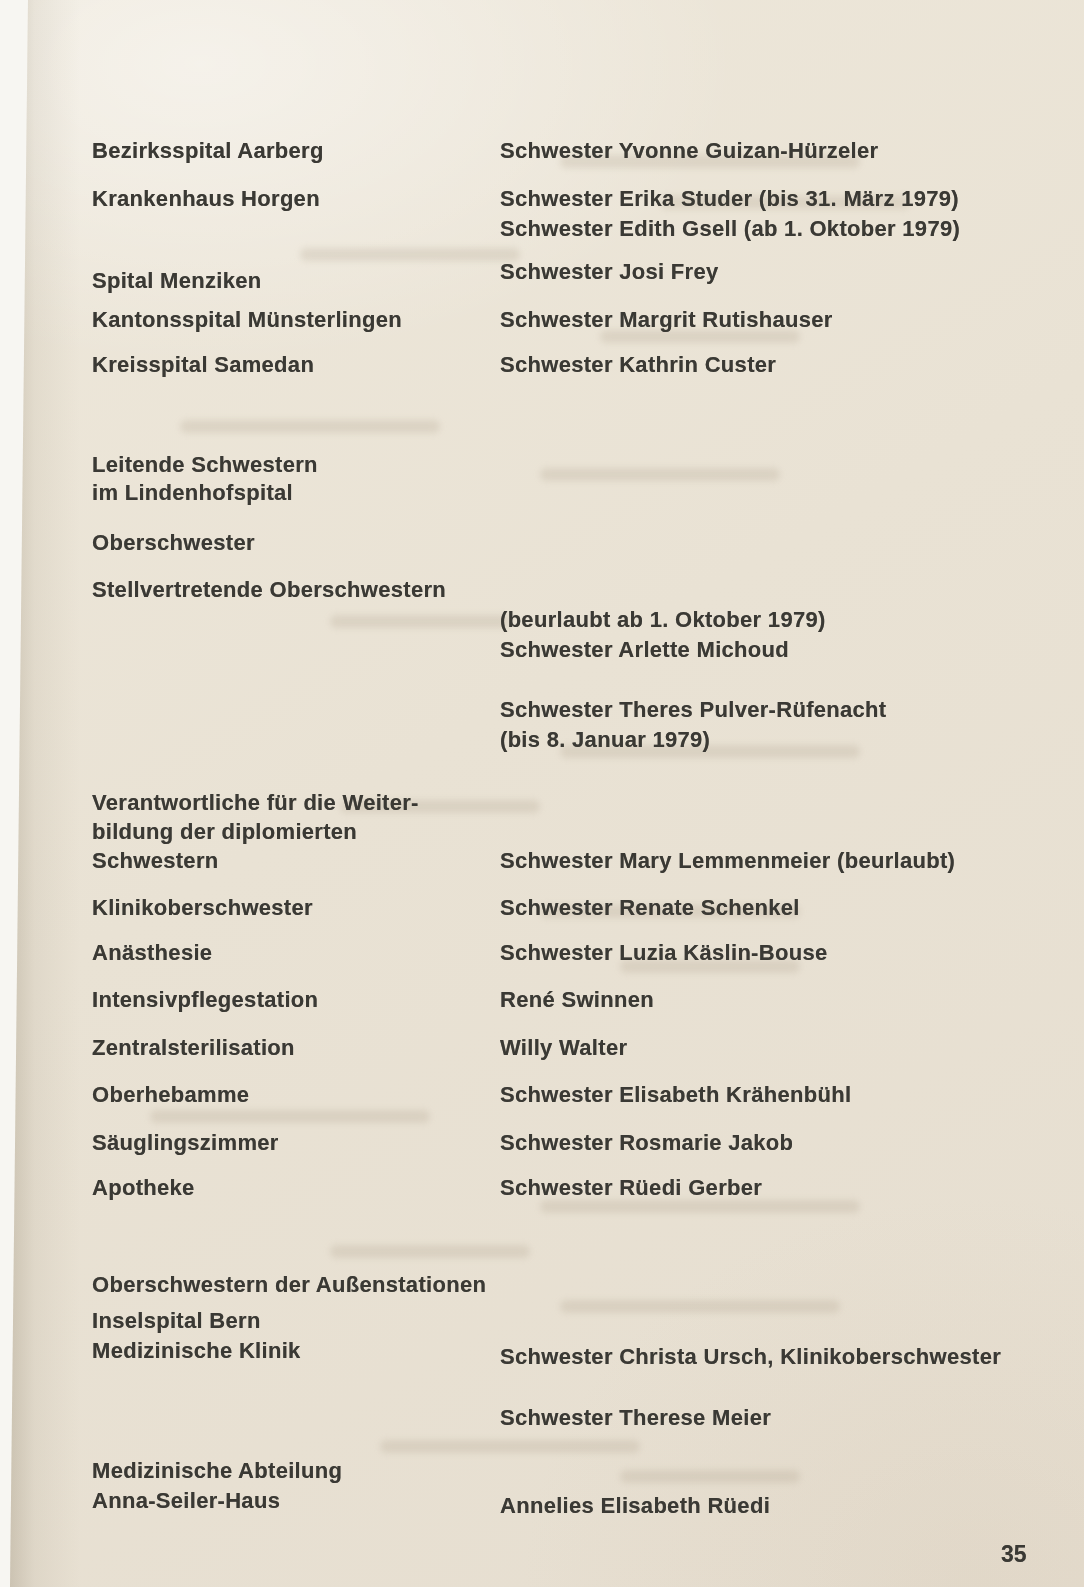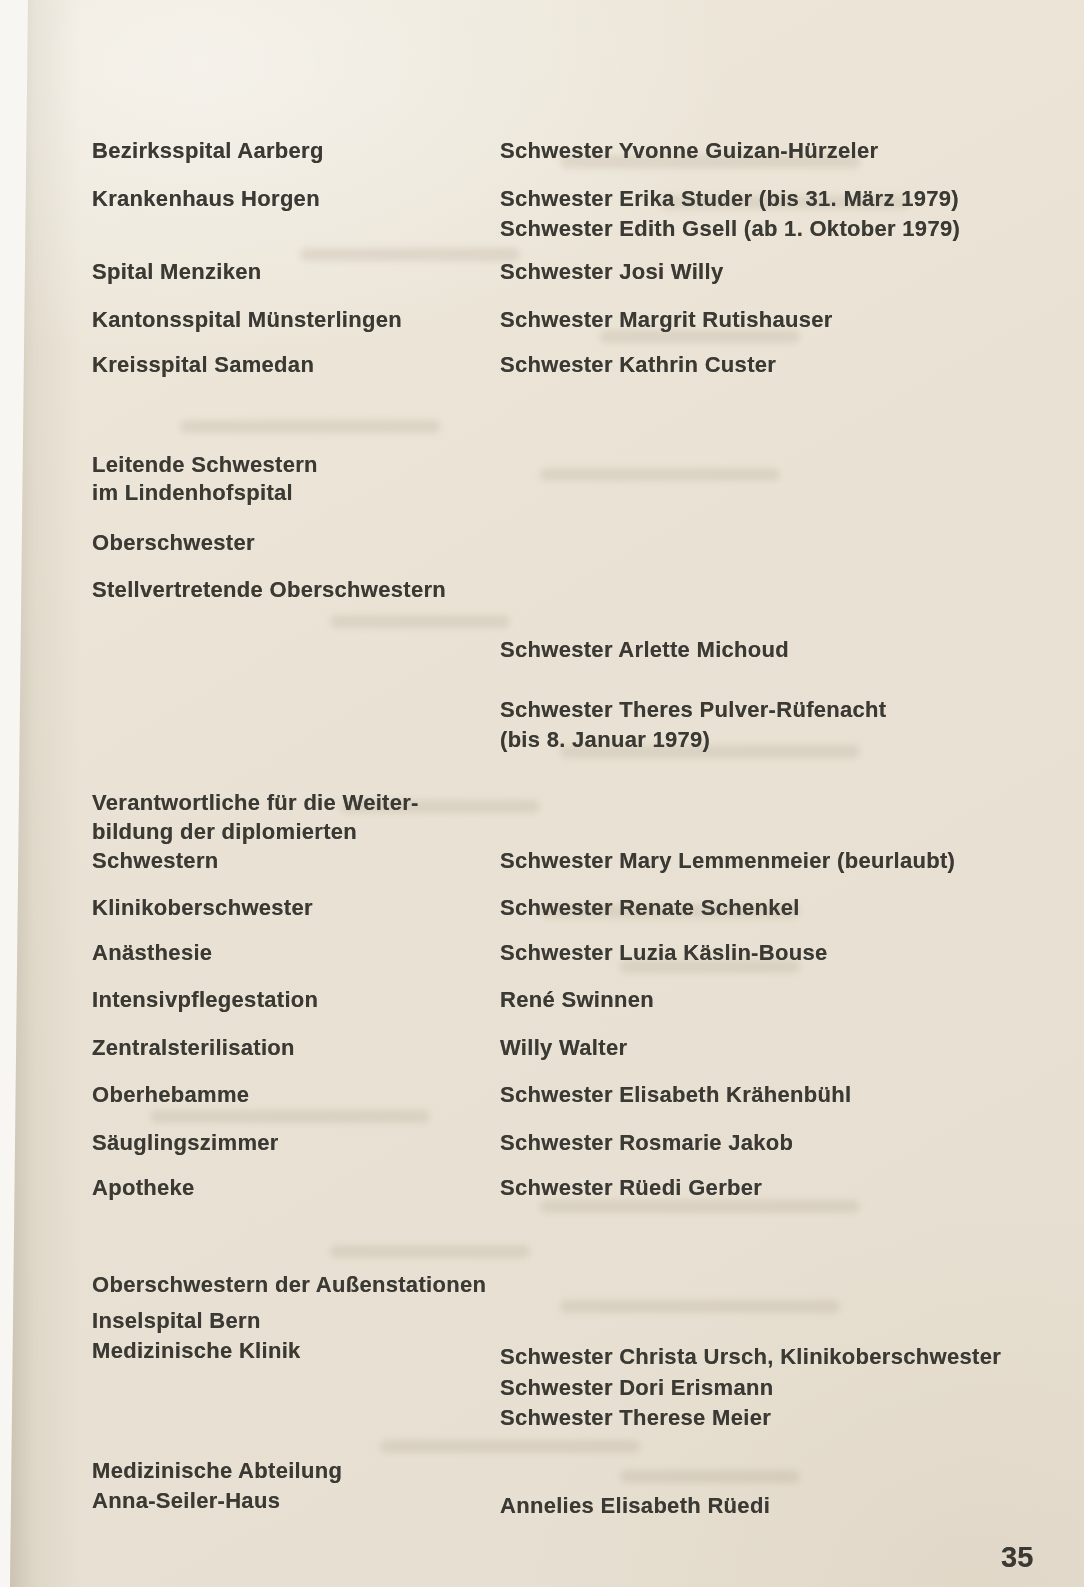--- a/index.html
+++ b/index.html
@@ -43,21 +43,21 @@
     letter-spacing: 0.3px;
     color: #3a3934;
     text-shadow: 0 0 0.5px rgba(58,57,52,0.55);
   }
   .col-l { left: 92px; text-align: right; }
   .col-r { left: 500px; }
   #page-number {
     position: absolute;
     left: 1001px;
     top: 1541px;
-    font-size: 29px;
+    font-size: 23px;
     font-weight: 700;
     color: #3a3934;
     text-shadow: 0 0 0.5px rgba(58,57,52,0.55);
   }
   
   .bleed {
     position: absolute;
     height: 13px;
     border-radius: 7px;
     background: rgba(167,156,132,0.22);
@@ -90,35 +90,36 @@
   <div class="bleed" style="left:380px; top:1440px; width:260px;"></div>
   <div class="bleed" style="left:620px; top:1470px; width:180px;"></div>
 
   <div class="ln col-l" style="top:138px">Bezirksspital Aarberg</div>
   <div class="ln col-r" style="top:138px">Schwester Yvonne Guizan-Hürzeler</div>
 
   <div class="ln col-l" style="top:186px">Krankenhaus Horgen</div>
   <div class="ln col-r" style="top:186px">Schwester Erika Studer (bis 31. März 1979)</div>
   <div class="ln col-r" style="top:216px">Schwester Edith Gsell (ab 1. Oktober 1979)</div>
 
-  <div class="ln col-l" style="top:259px">Spital Menziken</div>
-  <div class="ln col-r" style="top:259px">Schwester Josi Willy</div>
+  <div class="ln col-l" style="top:268px">Spital Menziken</div>
+  <div class="ln col-r" style="top:259px">Schwester Josi Frey</div>
 
   <div class="ln col-l" style="top:307px">Kantonsspital Münsterlingen</div>
   <div class="ln col-r" style="top:307px">Schwester Margrit Rutishauser</div>
 
   <div class="ln col-l" style="top:352px">Kreisspital Samedan</div>
   <div class="ln col-r" style="top:352px">Schwester Kathrin Custer</div>
 
   <div class="ln col-l" style="top:452px">Leitende Schwestern</div>
   <div class="ln col-l" style="top:480px">im Lindenhofspital</div>
 
   <div class="ln col-l" style="top:530px">Oberschwester</div>
 
   <div class="ln col-l" style="top:577px">Stellvertretende Oberschwestern</div>
+  <div class="ln col-r" style="top:607px">(beurlaubt ab 1. Oktober 1979)</div>
   <div class="ln col-r" style="top:637px">Schwester Arlette Michoud</div>
   <div class="ln col-r" style="top:697px">Schwester Theres Pulver-Rüfenacht</div>
   <div class="ln col-r" style="top:727px">(bis 8. Januar 1979)</div>
 
   <div class="ln col-l" style="top:819px">bildung der diplomierten</div>
   <div class="ln col-l" style="top:790px">Verantwortliche für die Weiter-</div>
   <div class="ln col-l" style="top:848px">Schwestern</div>
   <div class="ln col-r" style="top:848px">Schwester Mary Lemmenmeier (beurlaubt)</div>
 
   <div class="ln col-l" style="top:895px">Klinikoberschwester</div>
@@ -140,21 +141,20 @@
   <div class="ln col-r" style="top:1130px">Schwester Rosmarie Jakob</div>
 
   <div class="ln col-l" style="top:1175px">Apotheke</div>
   <div class="ln col-r" style="top:1175px">Schwester Rüedi Gerber</div>
 
   <div class="ln col-l" style="top:1272px">Oberschwestern der Außenstationen</div>
 
   <div class="ln col-l" style="top:1308px">Inselspital Bern</div>
   <div class="ln col-l" style="top:1338px">Medizinische Klinik</div>
   <div class="ln col-r" style="top:1344px">Schwester Christa Ursch, Klinikoberschwester</div>
-  <div class="ln col-r" style="top:1375px">Schwester Dori Erismann</div>
   <div class="ln col-r" style="top:1405px">Schwester Therese Meier</div>
 
   <div class="ln col-l" style="top:1458px">Medizinische Abteilung</div>
   <div class="ln col-l" style="top:1488px">Anna-Seiler-Haus</div>
   <div class="ln col-r" style="top:1493px">Annelies Elisabeth Rüedi</div>
 
   <div id="page-number">35</div>
 </div>
 
 </body></html>

